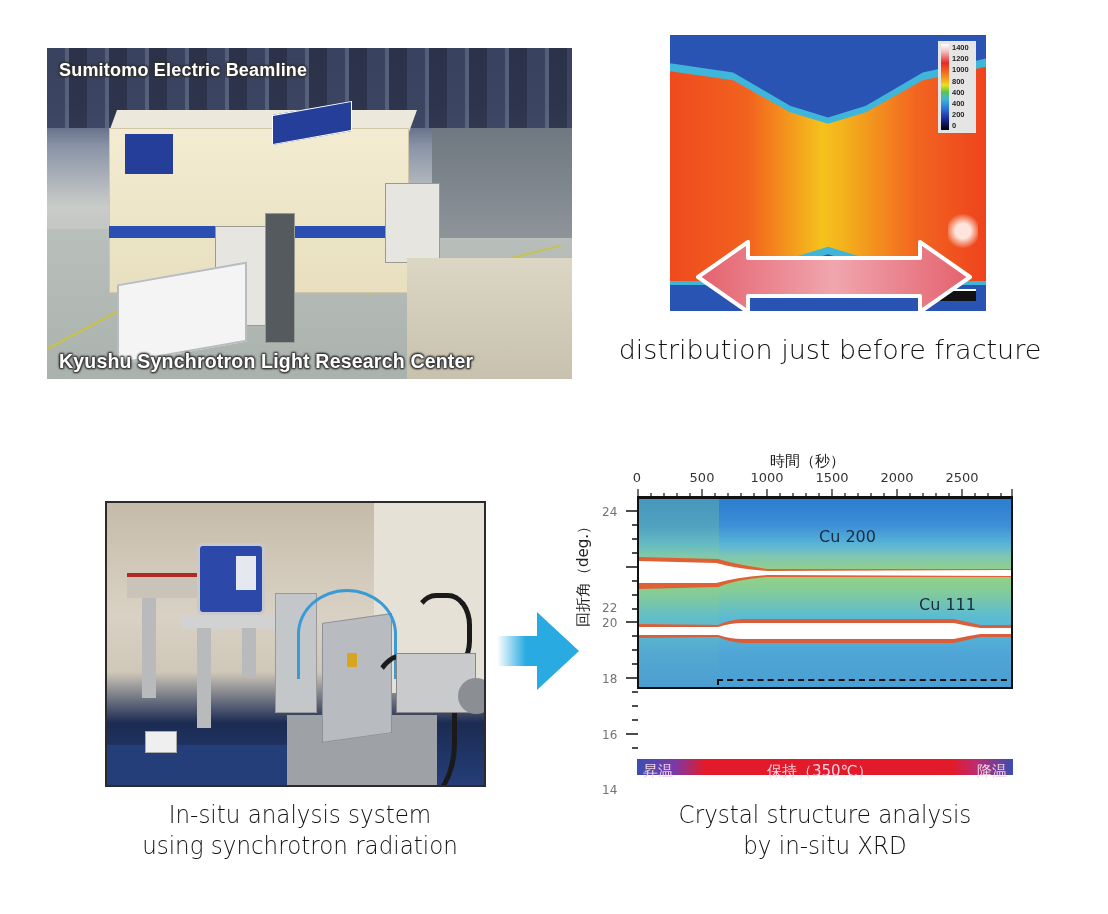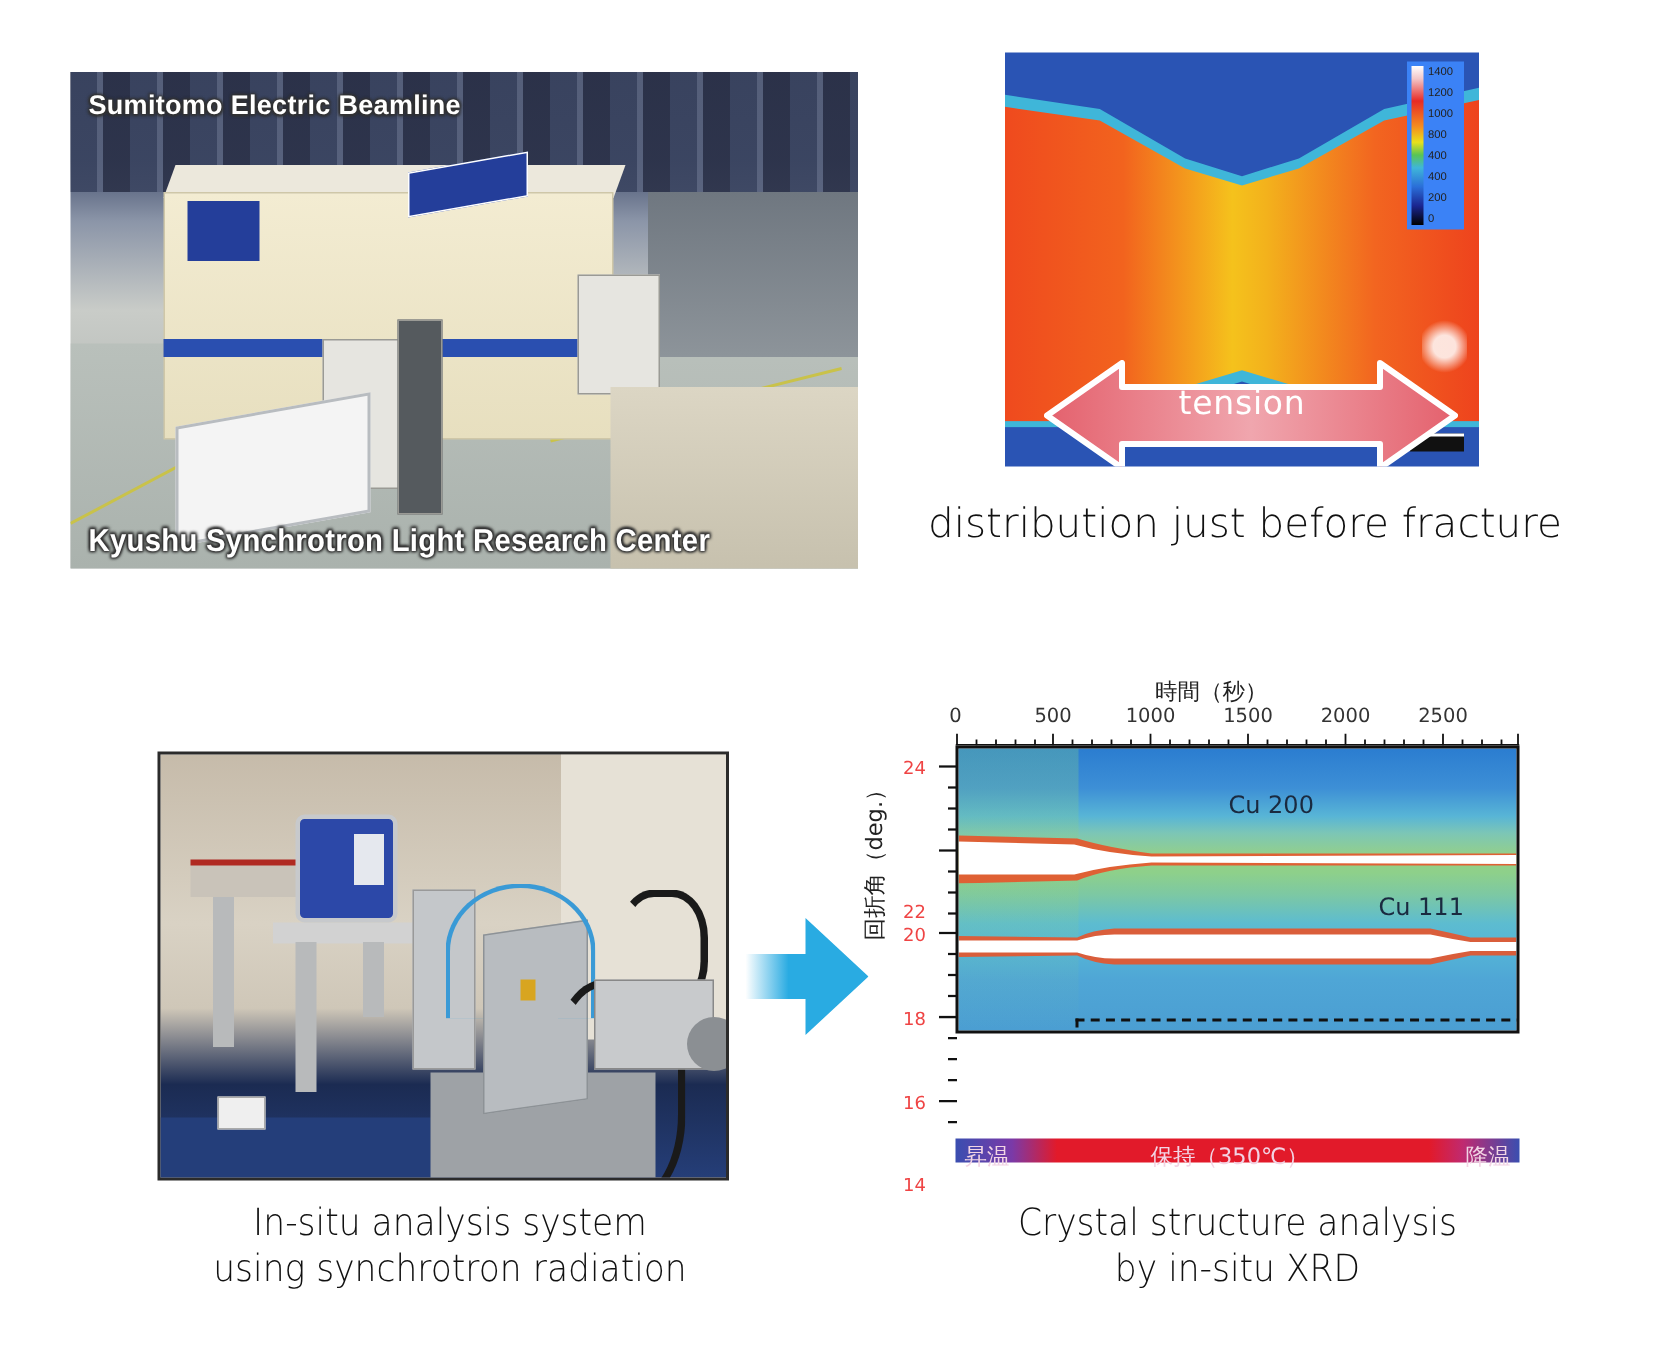--- a/index.html
+++ b/index.html
@@ -51,22 +51,22 @@
     position:absolute; left:0; top:18px; width:316px; height:228px;
     background: linear-gradient(90deg, #ef4a1e 0%, #f2631e 25%, #f5c21c 48%, #f3b21c 55%, #f26520 78%, #ee431d 100%);
     clip-path: polygon(0% 8%, 20% 12%, 38% 26%, 50% 31%, 62% 26%, 80% 12%, 100% 6%, 100% 100%, 80% 100%, 62% 90%, 50% 85%, 38% 90%, 20% 100%, 0% 100%);
   }
   .contour .edge-glow {
     position:absolute; left:0; top:14px; width:316px; height:236px;
     background: #3fb6d9;
     clip-path: polygon(0% 6%, 20% 10%, 38% 24%, 50% 29%, 62% 24%, 80% 10%, 100% 4%, 100% 100%, 80% 100%, 62% 92%, 50% 87%, 38% 92%, 20% 100%, 0% 100%);
   }
   .contour .colorbar {
-    position:absolute; right:10px; top:6px; width:38px; height:112px; background:#3b82f6; padding:3px 2px 3px 3px;
-    display:flex; gap:3px;
+    position:absolute; right:10px; top:6px; width:38px; height:92px; background:#e5e5e5; padding:3px 2px 3px 3px;
+    display:flex; gap:3px;font-weight:bold;
   }
   .contour .colorbar .grad {
     width:8px; height:100%;
     background: linear-gradient(180deg, #ffffff 0%, #f2c6c8 8%, #e82a25 22%, #f58c1f 38%, #e8e01c 48%, #58c454 56%, #3fb6d9 64%, #2a6ed8 76%, #1a2590 88%, #000000 100%);
   }
   .contour .colorbar .ticks { display:flex; flex-direction:column; justify-content:space-between; height:100%;
     font-size:7.5px; color:#222; line-height:1; font-family:"Liberation Sans", sans-serif; }
   .contour .scalebar { position:absolute; right:10px; bottom:10px; width:36px; height:12px; background:#111;
     border-top:2px solid #fff; }
   .contour .white-spots { position:absolute; right:8px; top:176px; width:30px; height:40px;
@@ -128,21 +128,21 @@
     background: linear-gradient(180deg, #2b7dd0 0%, #3d8fd6 14%, #58b5d6 24%, #7cc6b6 30%, #94d089 38%, #8ed08a 44%, #7cc8a4 52%, #5dbcd0 62%, #55b6d6 70%, #4fa6d6 82%, #4b9ed2 100%);
     overflow:hidden;
   }
   .xrd .plot .left-shade { position:absolute; left:0; top:0; width:80px; height:100%;
     background: linear-gradient(180deg, rgba(120,200,150,.35) 0%, rgba(150,210,120,.2) 40%, rgba(90,180,200,0) 100%); }
   .xrd .band { position:absolute; left:0; width:100%; }
   .xrd .band svg { display:block; width:100%; height:100%; }
   .xrd .dashed-box { position:absolute; left:78px; top:180px; width:300px; height:32px; border:2px dashed #111; border-right:none; }
   .xrd .peak-label { position:absolute; font-size:16px; color:#1a2a40; font-family:"DejaVu Sans", sans-serif; white-space:nowrap; }
   .xrd .y-ticks { position:absolute; left:46px; top:45px; width:12px; height:258px; }
-  .xrd .y-ticklabel { position:absolute; left:22px; font-size:12px; color:#ef4444; transform: translateY(-50%); }
+  .xrd .y-ticklabel { position:absolute; left:22px; font-size:12px; color:#737373; transform: translateY(-50%); }
   .xrd .y-title { position:absolute; left:-6px; top:175px; font-size:15px; color:#222; white-space:nowrap;
     transform: rotate(-90deg); transform-origin: left top; }
   .xrd .phase-bar { position:absolute; left:57px; top:307px; width:376px; height:16px; display:flex;
     background: linear-gradient(90deg, #3a4eb0 0%, #7a3aa8 10%, #e21a2a 18%, #e21a2a 84%, #c02a70 90%, #3a4eb0 100%); }
   .xrd .phase { color:#f2d4e4; font-size:15px; line-height:24px; white-space:nowrap; position:absolute; }
 </style>
 </head>
 <body>
 
 <div class="photo-beamline">
@@ -186,21 +186,20 @@
   <svg class="arrow" viewBox="0 0 276 74">
     <defs>
       <linearGradient id="tg" x1="0" x2="1" y1="0" y2="0">
         <stop offset="0" stop-color="#e4616d"></stop>
         <stop offset="0.5" stop-color="#f0a6ae"></stop>
         <stop offset="1" stop-color="#e4616d"></stop>
       </linearGradient>
     </defs>
     <polygon points="2,37 52,2 52,18 224,18 224,2 274,37 224,72 224,56 52,56 52,72" fill="url(#tg)" stroke="#ffffff" stroke-width="4" stroke-linejoin="round"></polygon>
   </svg>
-  <div class="arrow-label">tension</div>
 </div>
 
 <div class="caption caption-contour">
   <div>distribution just before fracture</div>
 </div>
 
 <div class="photo-insitu">
   <div class="wall-right"></div>
   <div class="floor-mat"></div>
   <div class="base"></div>

